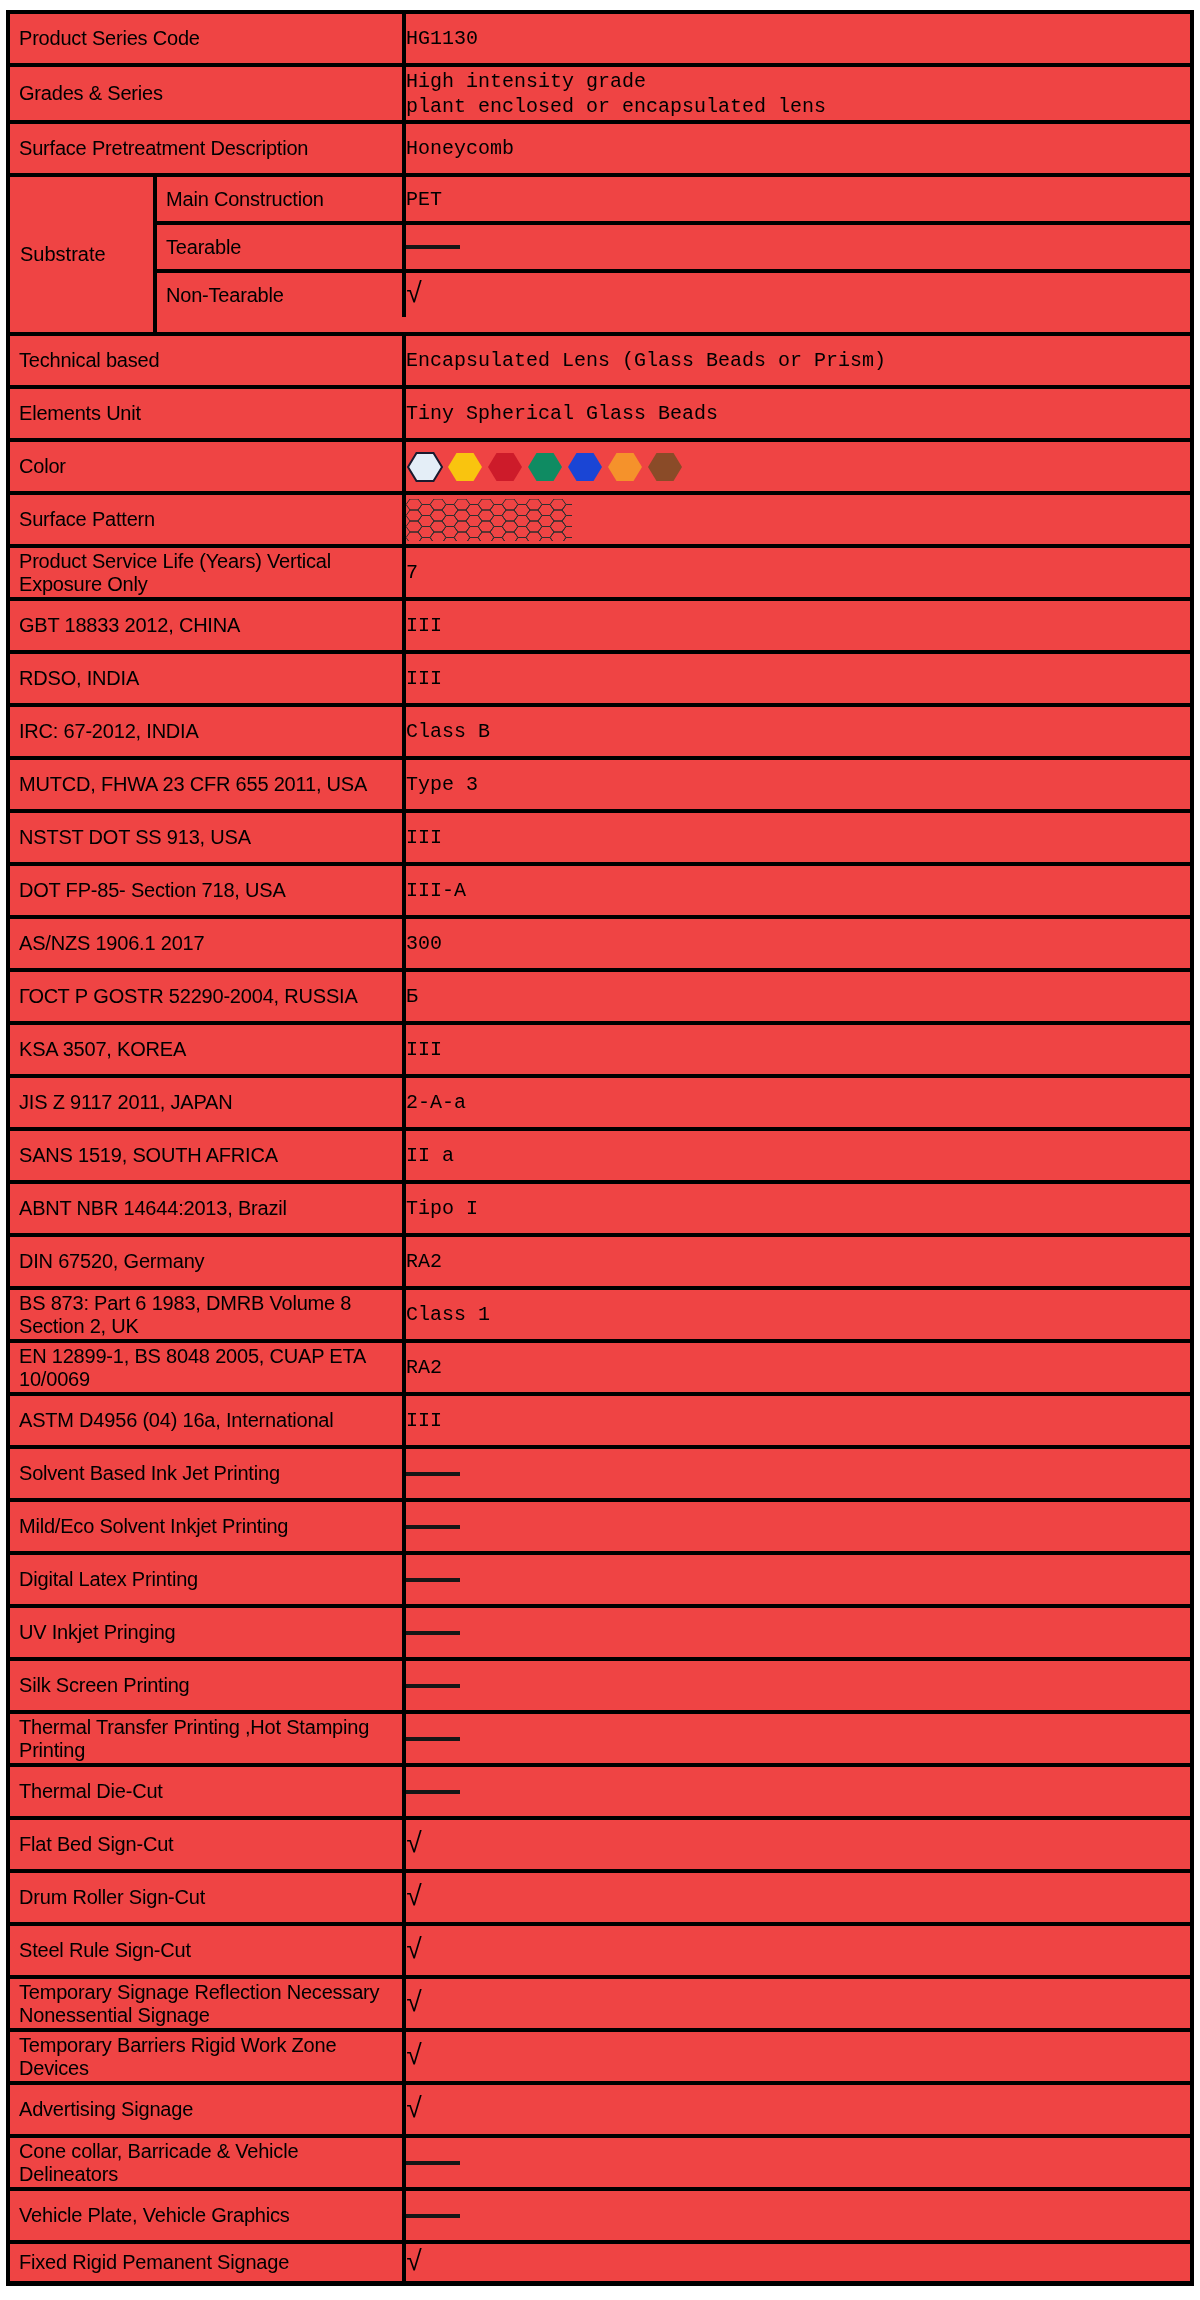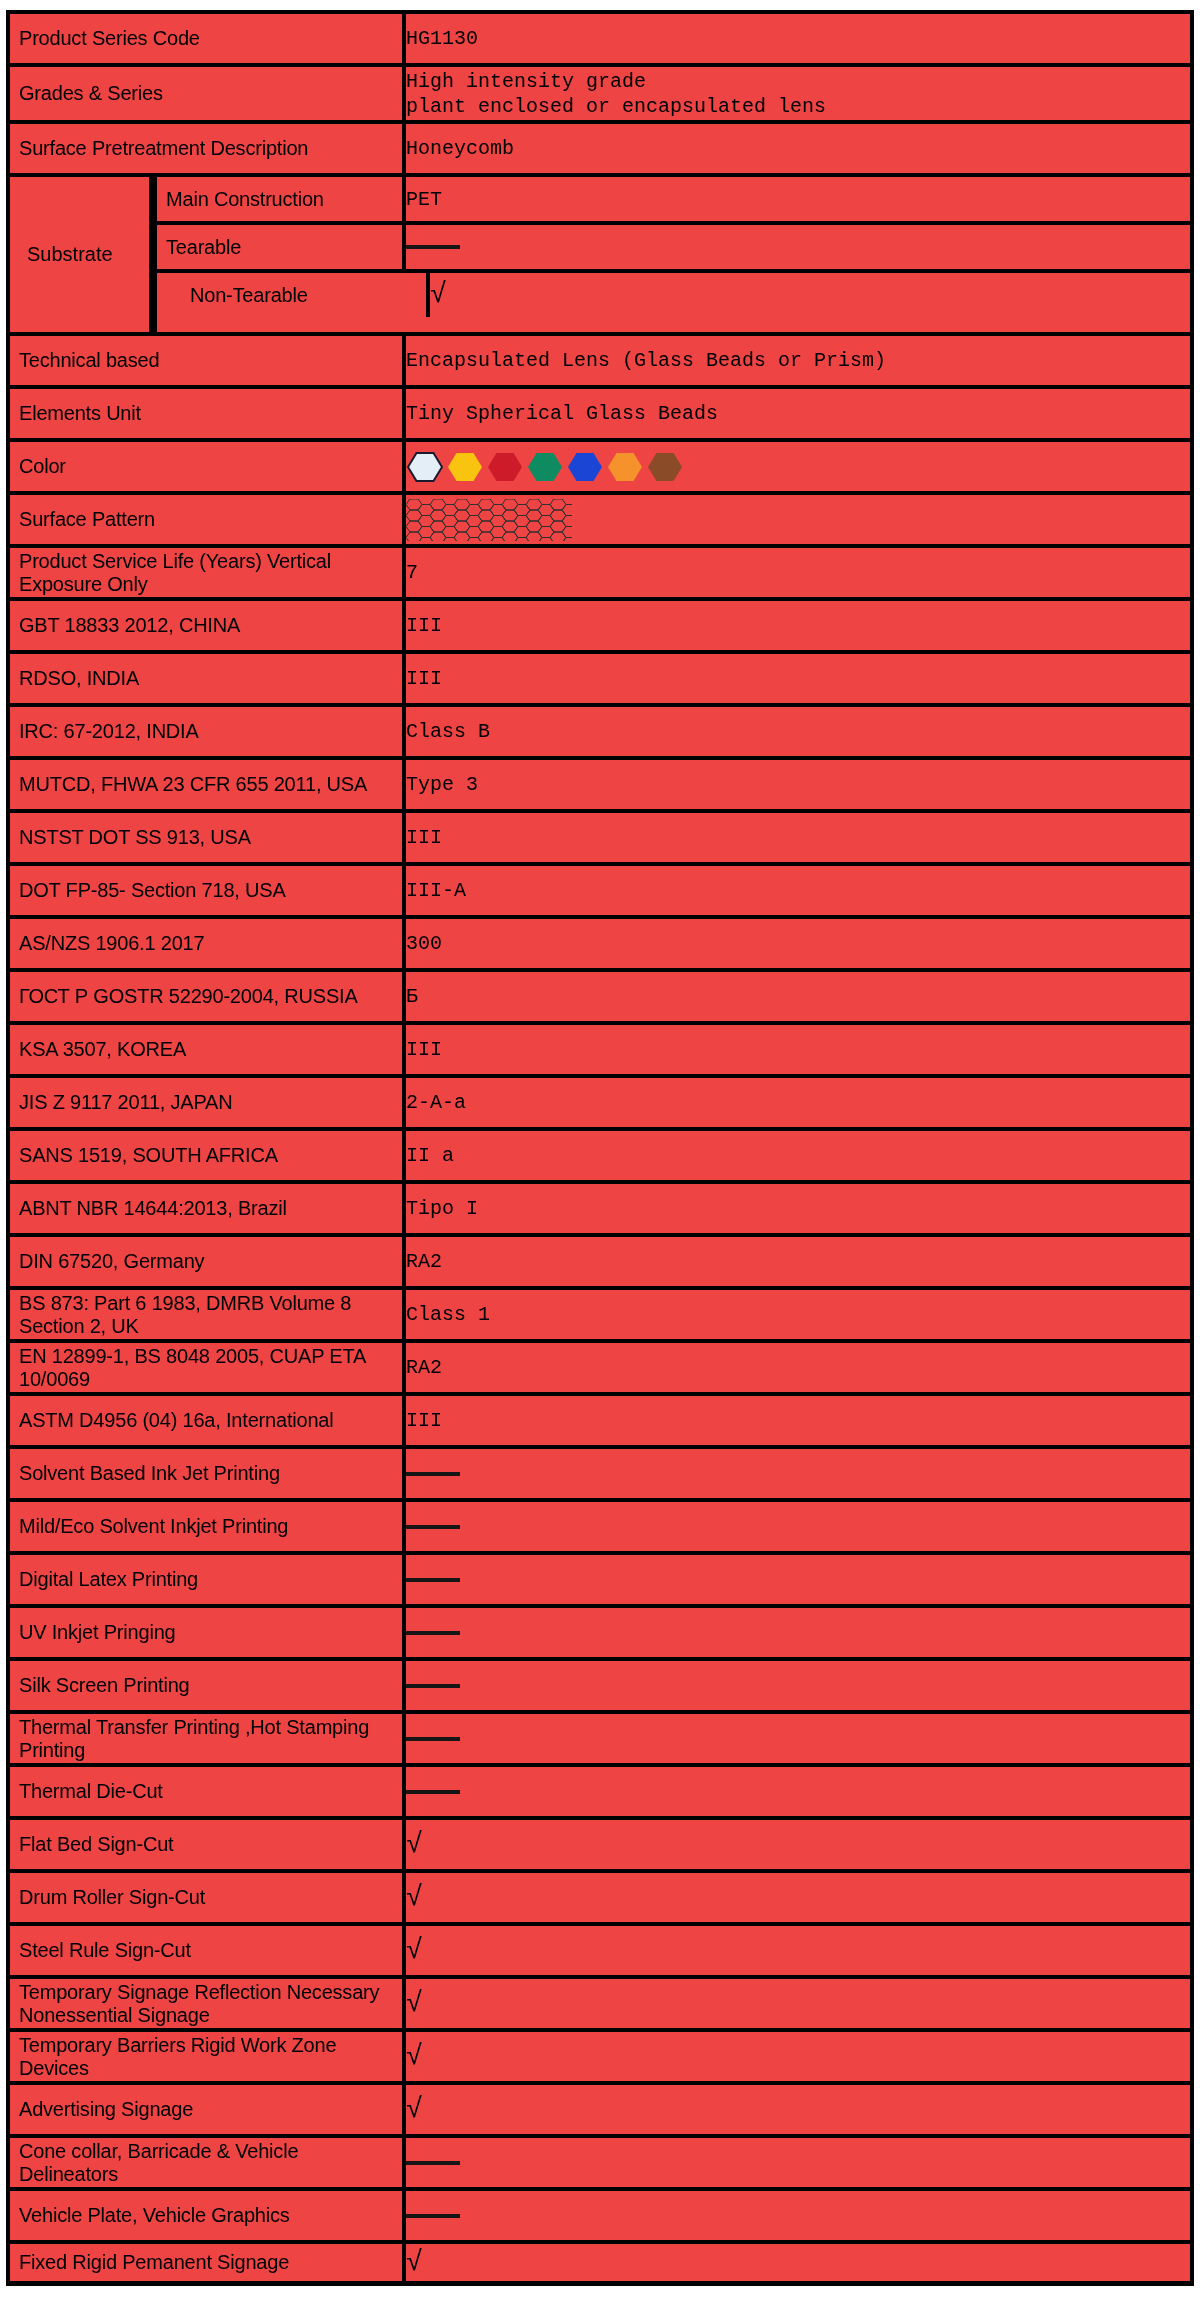--- a/index.html
+++ b/index.html
@@ -9,25 +9,25 @@
          border:4px solid #000;border-bottom-width:5px;background:#ef4444;}
   .row{display:flex;height:53px;box-sizing:border-box;border-bottom:4px solid #000;}
   .table > .row:last-child{border-bottom:none;height:37px;}
   .row.tall{height:57px;}
   .cell-label{width:396px;box-sizing:border-box;border-right:4px solid #000;
               display:flex;align-items:center;padding:2px 8px 2px 9px;
               font-size:20px;line-height:23px;letter-spacing:-0.2px;}
   .cell-value{flex:1;display:flex;flex-direction:column;align-items:flex-start;justify-content:center;
               text-align:center;font-size:20px;line-height:25px;font-family:Liberation Mono, monospace;}
   .row-group{height:159px;}
-  .cell-substrate{width:147px;box-sizing:border-box;border-right:8px solid #000000;
-                  display:flex;align-items:center;padding-left:17px;font-size:20px;}
+  .cell-substrate{width:147px;box-sizing:border-box;border-right:4px solid #000000;
+                  display:flex;align-items:center;padding-left:10px;font-size:20px;}
   .sub-col{flex:1;display:flex;flex-direction:column;}
   .sub-row{display:flex;height:48px;box-sizing:border-box;border-bottom:4px solid #000;}
-  .sub-col .sub-row:last-child{border-bottom:none;height:44px;padding-left:24px;}
+  .sub-col .sub-row:last-child{border-bottom:none;height:44px;}
   .cell-sublabel{width:249px;box-sizing:border-box;border-right:4px solid #000;
                  display:flex;align-items:center;padding:2px 6px 2px 9px;
                  font-size:20px;line-height:23px;letter-spacing:-0.2px;}
   .dash{width:54px;height:4px;background:#161616;}
   .check{font-size:28px;line-height:1;font-weight:400;}
   .swatches{display:flex;gap:2px;align-items:center;}
 </style>
 </head>
 <body>
 

